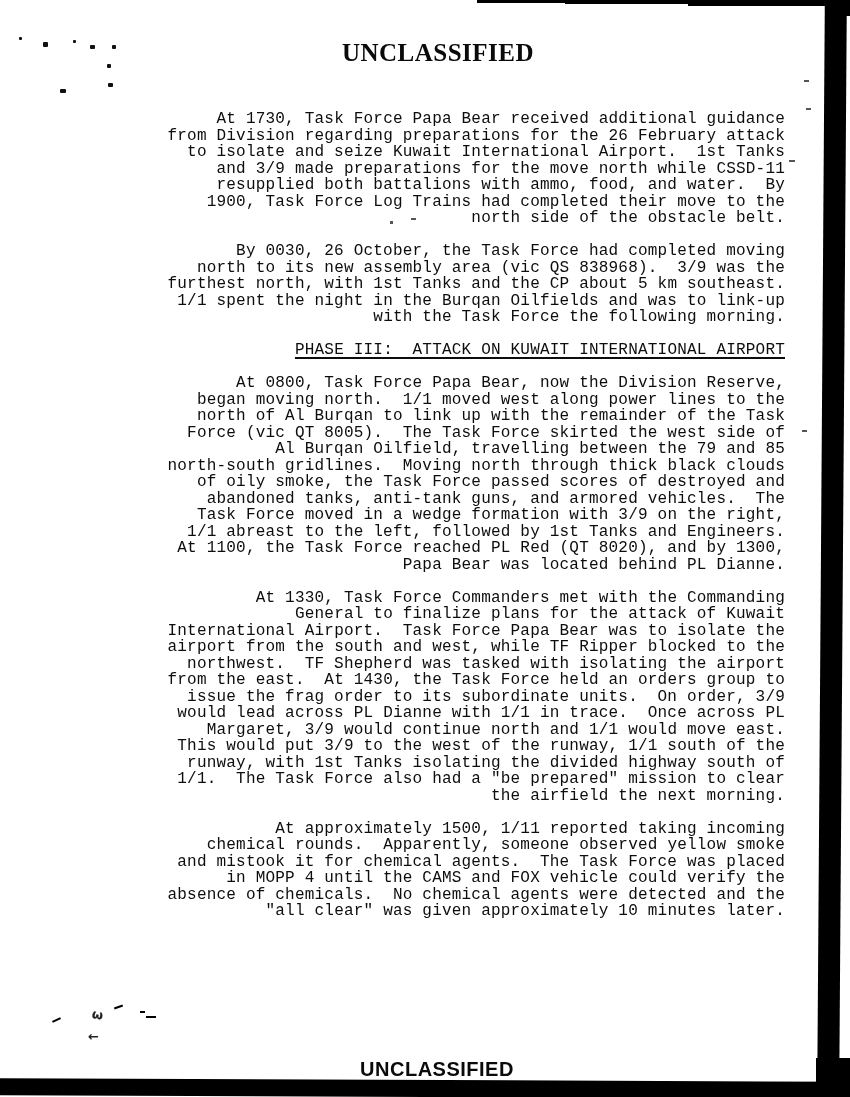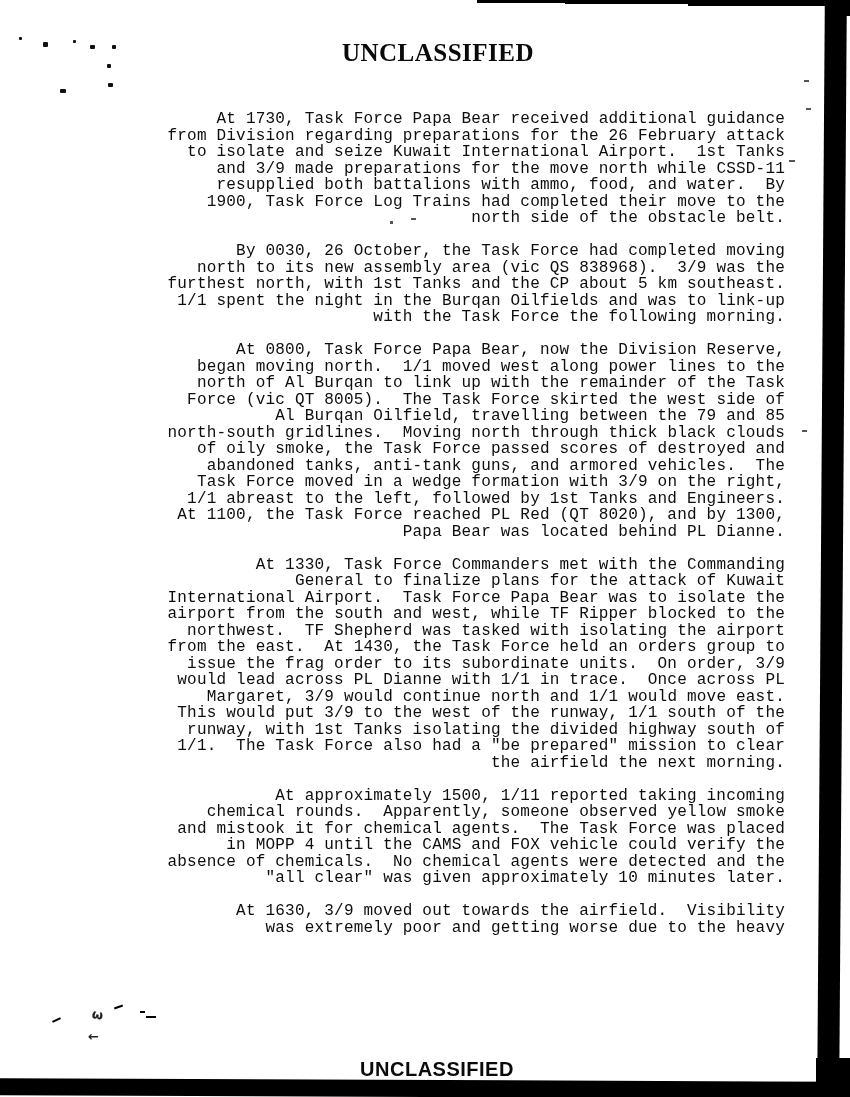--- a/index.html
+++ b/index.html
@@ -85,21 +85,21 @@
   <div class="doc-body"><p>     At 1730, Task Force Papa Bear received additional guidance
 from Division regarding preparations for the 26 February attack
 to isolate and seize Kuwait International Airport.  1st Tanks
 and 3/9 made preparations for the move north while CSSD-11
 resupplied both battalions with ammo, food, and water.  By
 1900, Task Force Log Trains had completed their move to the
 north side of the obstacle belt.</p><p>     By 0030, 26 October, the Task Force had completed moving
 north to its new assembly area (vic QS 838968).  3/9 was the
 furthest north, with 1st Tanks and the CP about 5 km southeast.
 1/1 spent the night in the Burqan Oilfields and was to link-up
-with the Task Force the following morning.</p><p>     At 0800, Task Force Papa Bear, now the Division Reserve,
+with the Task Force the following morning.</p><h2>PHASE III:  ATTACK ON KUWAIT INTERNATIONAL AIRPORT</h2><p>     At 0800, Task Force Papa Bear, now the Division Reserve,
 began moving north.  1/1 moved west along power lines to the
 north of Al Burqan to link up with the remainder of the Task
 Force (vic QT 8005).  The Task Force skirted the west side of
 Al Burqan Oilfield, travelling between the 79 and 85
 north-south gridlines.  Moving north through thick black clouds
 of oily smoke, the Task Force passed scores of destroyed and
 abandoned tanks, anti-tank guns, and armored vehicles.  The
 Task Force moved in a wedge formation with 3/9 on the right,
 1/1 abreast to the left, followed by 1st Tanks and Engineers.
 At 1100, the Task Force reached PL Red (QT 8020), and by 1300,
@@ -113,22 +113,21 @@
 would lead across PL Dianne with 1/1 in trace.  Once across PL
 Margaret, 3/9 would continue north and 1/1 would move east.
 This would put 3/9 to the west of the runway, 1/1 south of the
 runway, with 1st Tanks isolating the divided highway south of
 1/1.  The Task Force also had a "be prepared" mission to clear
 the airfield the next morning.</p><p>     At approximately 1500, 1/11 reported taking incoming
 chemical rounds.  Apparently, someone observed yellow smoke
 and mistook it for chemical agents.  The Task Force was placed
 in MOPP 4 until the CAMS and FOX vehicle could verify the
 absence of chemicals.  No chemical agents were detected and the
-"all clear" was given approximately 10 minutes later.</p><p>     At 1630, 3/9 moved out towards the airfield.  Visibility
-was extremely poor and getting worse due to the heavy</p></div>
+"all clear" was given approximately 10 minutes later.</p></div>
 
   <div class="classification-bottom">UNCLASSIFIED</div>
 
   <div class="art" style="left:477px; top:0; width:373px; height:3px;"></div>
   <div class="art" style="left:565px; top:1px; width:285px; height:3px;"></div>
   <div class="art" style="left:688px; top:2px; width:162px; height:4px;"></div>
   <div class="art" style="left:826px; top:0; width:24px; height:16px;"></div>
   <div class="art" style="left:821px; top:-12px; width:22px; height:1121px; transform:rotate(0.4deg);"></div>
   <div class="art" style="left:-5px; top:1080px; width:860px; height:17px; transform:rotate(0.25deg);"></div>
   <div class="art" style="left:816px; top:1058px; width:34px; height:39px;"></div>

